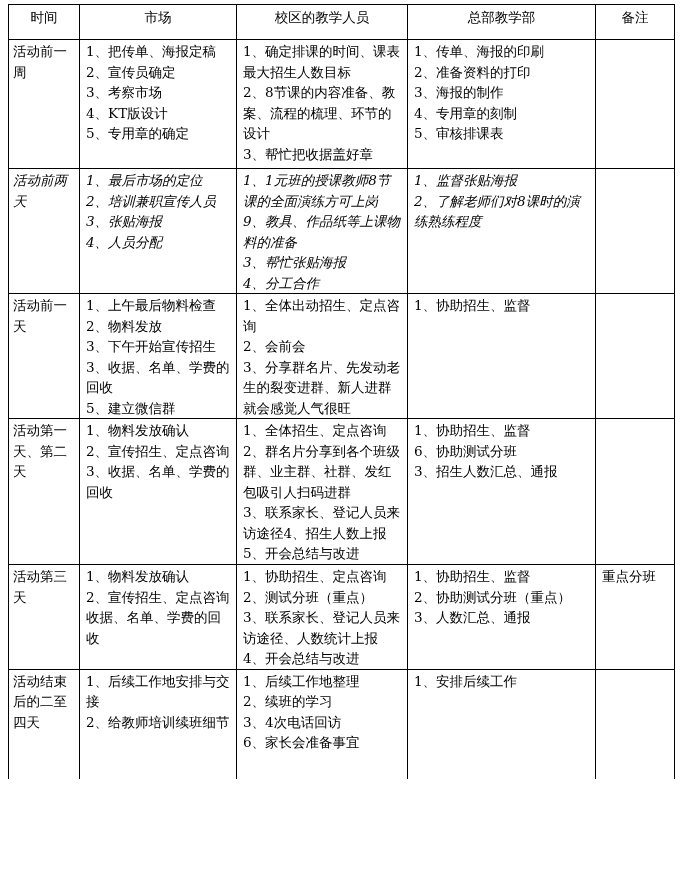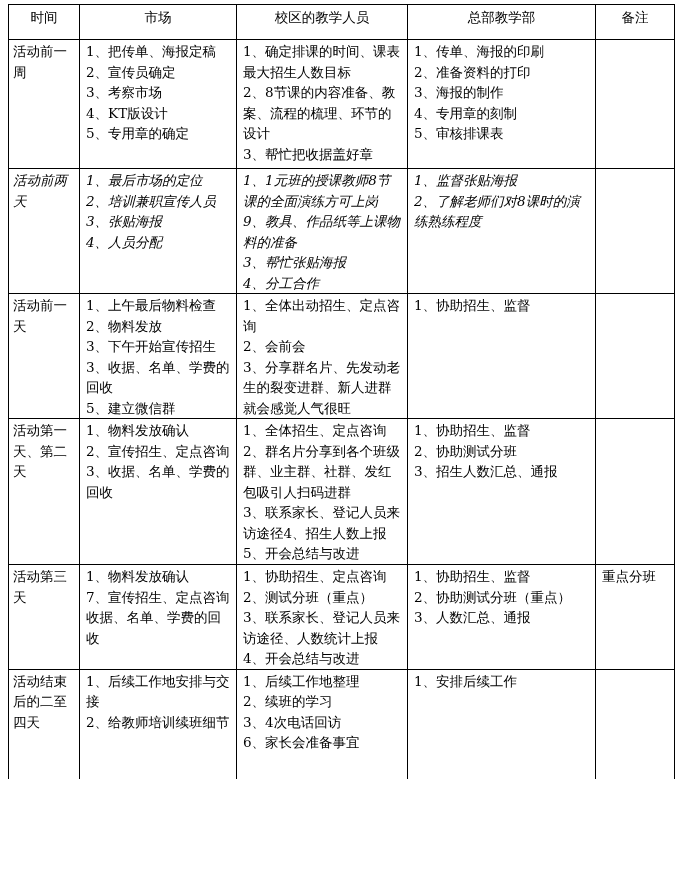--- a/index.html
+++ b/index.html
@@ -116,30 +116,30 @@
             <span class="line">3、收据、名单、学费的回收</span>
           </td>
           <td>
             <span class="line">1、全体招生、定点咨询</span>
             <span class="line">2、群名片分享到各个班级群、业主群、社群、发红包吸引人扫码进群</span>
             <span class="line">3、联系家长、登记人员来访途径4、招生人数上报</span>
             <span class="line">5、开会总结与改进</span>
           </td>
           <td>
             <span class="line">1、协助招生、监督</span>
-            <span class="line">2、协助测试分班</span>
+            <span class="line">6、协助测试分班</span>
             <span class="line">3、招生人数汇总、通报</span>
           </td>
           <td class="note"></td>
         </tr>
         <tr style="height: 102px;">
           <td class="time">活动第三天</td>
           <td>
             <span class="line">1、物料发放确认</span>
-            <span class="line">7、宣传招生、定点咨询收据、名单、学费的回收</span>
+            <span class="line">2、宣传招生、定点咨询收据、名单、学费的回收</span>
           </td>
           <td>
             <span class="line">1、协助招生、定点咨询</span>
             <span class="line">2、测试分班（重点）</span>
             <span class="line">3、联系家长、登记人员来访途径、人数统计上报</span>
             <span class="line">4、开会总结与改进</span>
           </td>
           <td>
             <span class="line">1、协助招生、监督</span>
             <span class="line">2、协助测试分班（重点）</span>

